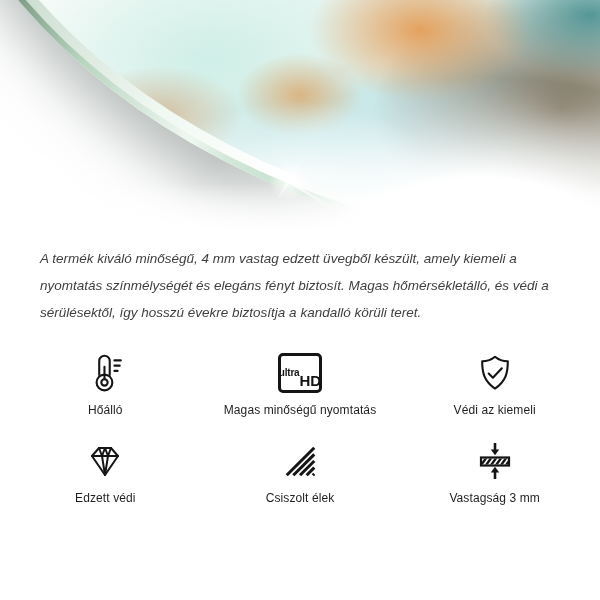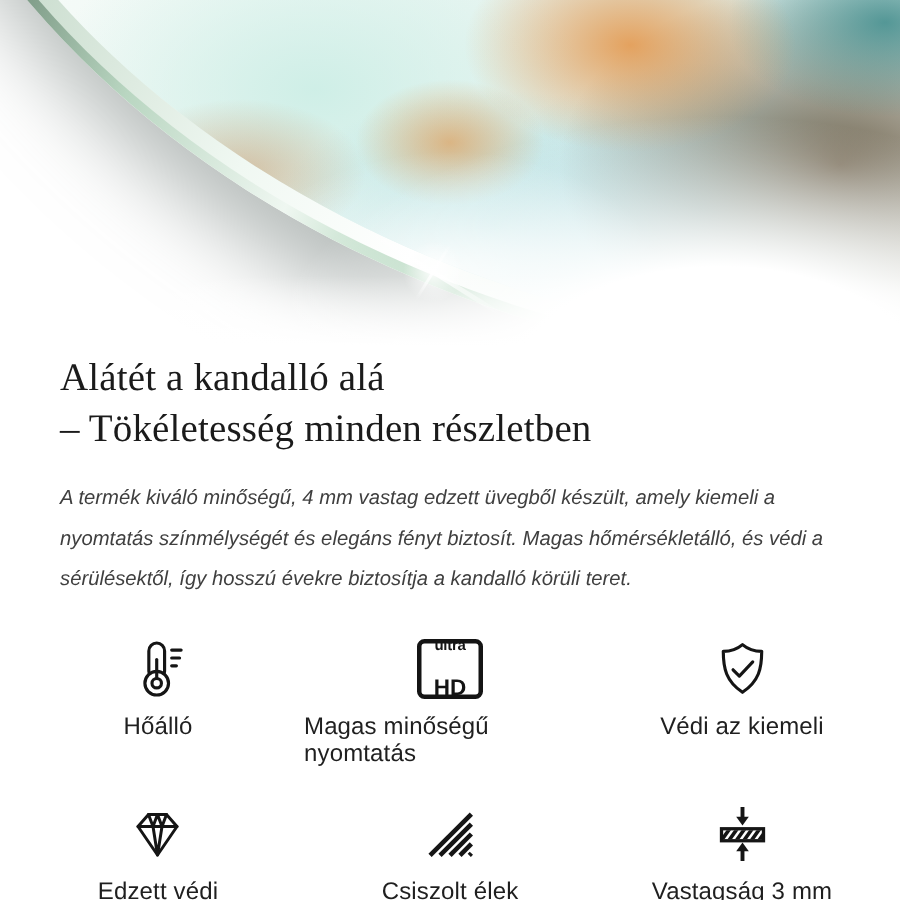--- a/index.html
+++ b/index.html
@@ -55,24 +55,24 @@
   h1 { font-family:"Liberation Serif","DejaVu Serif",serif; font-weight:400;
        font-size:26px; line-height:34px; color:#1b1b1b; margin-top:5px; letter-spacing:0.1px; }
   h1 span { display:block; }
   .desc { margin-top:15px; width:516px; font-size:13.5px; line-height:27px; color:#3f3f3f;font-style:italic; }
 
   
   .features { margin-top:25px; padding:0 8px; display:grid;
               grid-template-columns:repeat(3,1fr); row-gap:22px; }
   .feature { display:flex; flex-direction:column; align-items:center; }
   .icon-box { height:44px; display:flex; align-items:center; justify-content:center; }
-  .feature-label { margin-top:8px; font-size:16px; color:#1f1f1f; letter-spacing:0.1px; }
+  .feature-label { margin-top:8px; font-size:12px; color:#1f1f1f; letter-spacing:0.1px; }
   svg.ic { stroke:#151515; fill:none; stroke-width:2; stroke-linecap:round; stroke-linejoin:round; }
   .uhd-box { width:44px; height:40px; border:3px solid #141414; border-radius:5px;
-             display:flex; flex-direction:column; align-items:center; justify-content:center;
+             display:flex; align-items:center; justify-content:center;
              line-height:1; color:#141414; }
   .uhd-top { font-size:10px; font-weight:bold; letter-spacing:-0.2px; }
   .uhd-bottom { font-size:15px; font-weight:bold; margin-top:15px; }
 </style>
 </head>
 <body>
 
 <div class="page">
 
   <div class="hero">
@@ -82,24 +82,20 @@
     <div class="glass-art"></div>
     <div class="hero-fade"></div>
     <div class="sparkle">
       <div class="ray-long"></div>
       <div class="ray-short"></div>
       <div class="glow"></div>
     </div>
   </div>
 
   <div class="content">
-    <h1>
-      <span>Alátét a kandalló alá</span>
-      <span>– Tökéletesség minden részletben</span>
-    </h1>
     <p class="desc">A termék kiváló minőségű, 4 mm vastag edzett üvegből készült, amely kiemeli a nyomtatás színmélységét és elegáns fényt biztosít. Magas hőmérsékletálló, és védi a sérülésektől, így hosszú évekre biztosítja a kandalló körüli teret.</p>
   </div>
 
   <div class="features">
 
     <div class="feature">
       <div class="icon-box">
         <svg class="ic" width="42" height="42" viewBox="0 0 40 40">
           <rect x="14.5" y="3.5" width="10" height="23" rx="5" fill="#fff"></rect>
           <circle cx="19.5" cy="29" r="7.5" fill="#fff"></circle>

